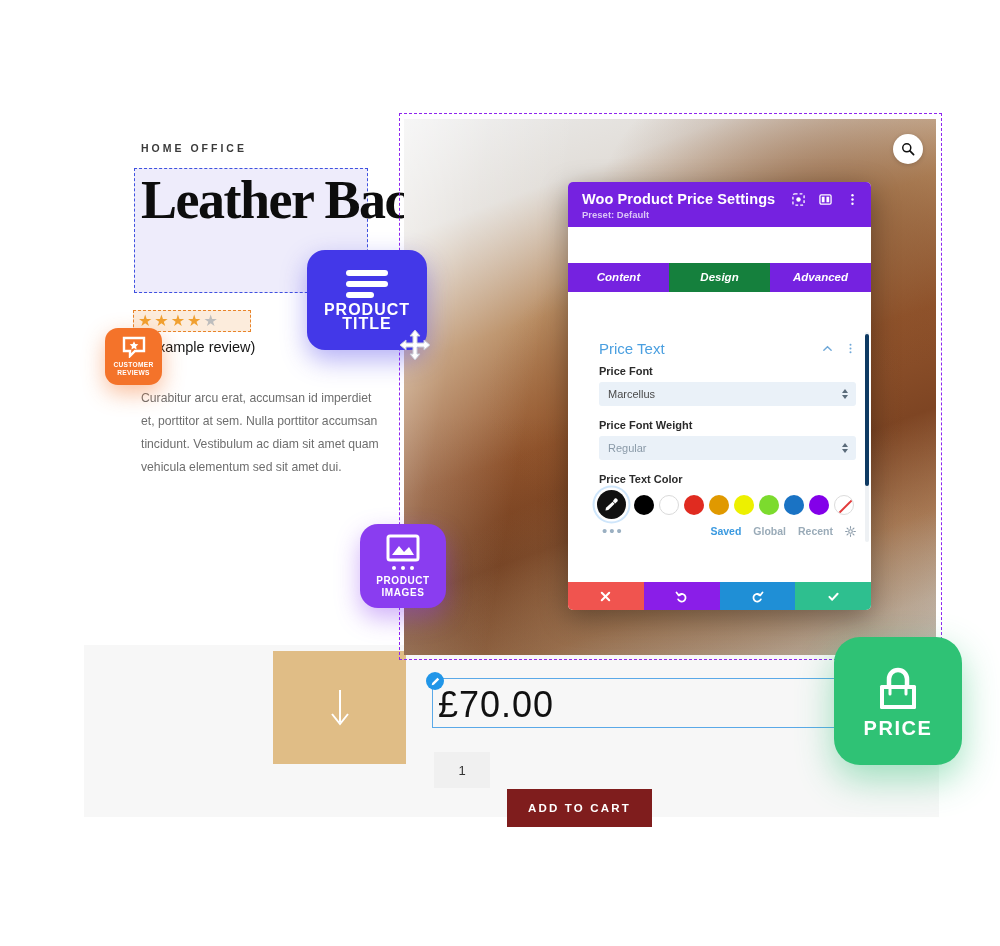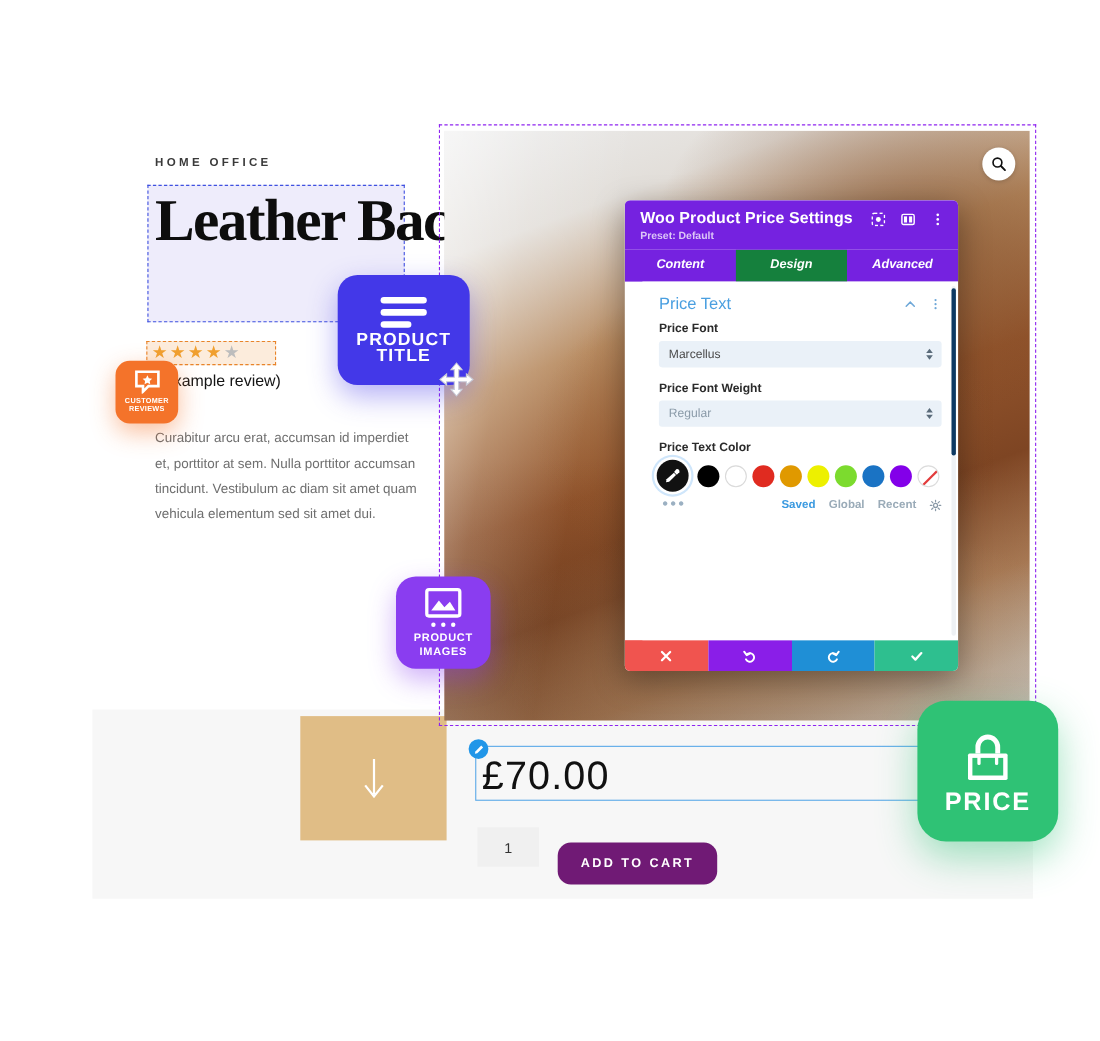--- a/index.html
+++ b/index.html
@@ -93,21 +93,21 @@
     box-shadow: 0 1px 4px rgba(0,0,0,0.18);
   }
   .search-btn svg { width: 14px; height: 14px; }
 
   
   .modal {
     position: absolute; left: 568px; top: 182px; width: 303px; height: 428px;
     border-radius: 5px; overflow: hidden;
     box-shadow: 0 8px 28px rgba(0,0,0,0.35);
     background: #fff;
-    display: flex; flex-direction: column;
+    display: flex; flex-direction: column; gap: 36px;
   }
   .modal-head { background: #7522e0; padding: 9px 14px 7px 14px; position: relative; }
   .modal-title { color: #fff; font-size: 14.5px; font-weight: bold; letter-spacing: .1px; }
   .modal-preset { color: #dcc6f7; font-size: 9.5px; font-weight: bold; margin-top: 2px; }
   .head-icons { position: absolute; right: 12px; top: 11px; display: flex; gap: 14px; align-items: center; }
   .head-icons svg { width: 13px; height: 13px; display:block; }
 
   .tabs { display: flex; background: #7522e0; }
   .tab {
     flex: 1; text-align: center; padding: 8px 0 9px 0;
@@ -205,24 +205,24 @@
   }
   .edit-badge svg { width: 9px; height: 9px; }
 
   .qty {
     position: absolute; left: 434px; top: 752px; width: 56px; height: 36px;
     background: #f0f0f0;
     display: flex; align-items: center; justify-content: center;
     font-size: 13px; color: #333;
   }
   .cart-btn {
-    position: absolute; left: 507px; top: 766px; width: 145px; height: 38px;
-    background: #701a75; color: #fff;
-    display: flex; align-items: center; justify-content: center;
-    font-size: 11.5px; font-weight: bold; letter-spacing: 2.2px; border-radius: 12px;
+    position: absolute; left: 507px; top: 789px; width: 145px; height: 38px;
+    background: #7f1d1d; color: #fff;
+    display: flex; align-items: center; justify-content: center;
+    font-size: 11.5px; font-weight: bold; letter-spacing: 2.2px;
   }
 
   
   .badge {
     position: absolute; border-radius: 18px;
     display: flex; flex-direction: column; align-items: center; justify-content: center;
     color: #fff; text-align: center;
   }
   .badge .lbl { font-size: 16px; font-weight: bold; letter-spacing: 1px; line-height: 14px; margin-top: 5px; }
 
@@ -256,21 +256,21 @@
   }
   .badge-reviews svg { width: 24px; height: 22px; }
   .badge-reviews .lbl { font-size: 6.6px; letter-spacing: .3px; line-height: 8px; margin-top: 3px; }
 
   .badge-price {
     left: 834px; top: 637px; width: 128px; height: 128px;
     background: #2fc275; border-radius: 26px;
     box-shadow: 0 14px 36px rgba(47,194,117,0.45);
   }
   .badge-price svg { width: 44px; height: 46px; }
-  .badge-price .lbl { font-size: 23px; letter-spacing: 1.6px; margin-top: 8px; }
+  .badge-price .lbl { font-size: 20px; letter-spacing: 1.6px; margin-top: 8px; }
 </style>
 </head>
 <body>
 
 <div id="stage">
 
   <div class="page-canvas"></div>
   <div class="tan-swatch">
     <svg viewBox="0 0 22 40">
       <path d="M11 2 L11 34 M3 26 L11 36 L19 26" stroke="#fff" stroke-width="2" fill="none"></path>

